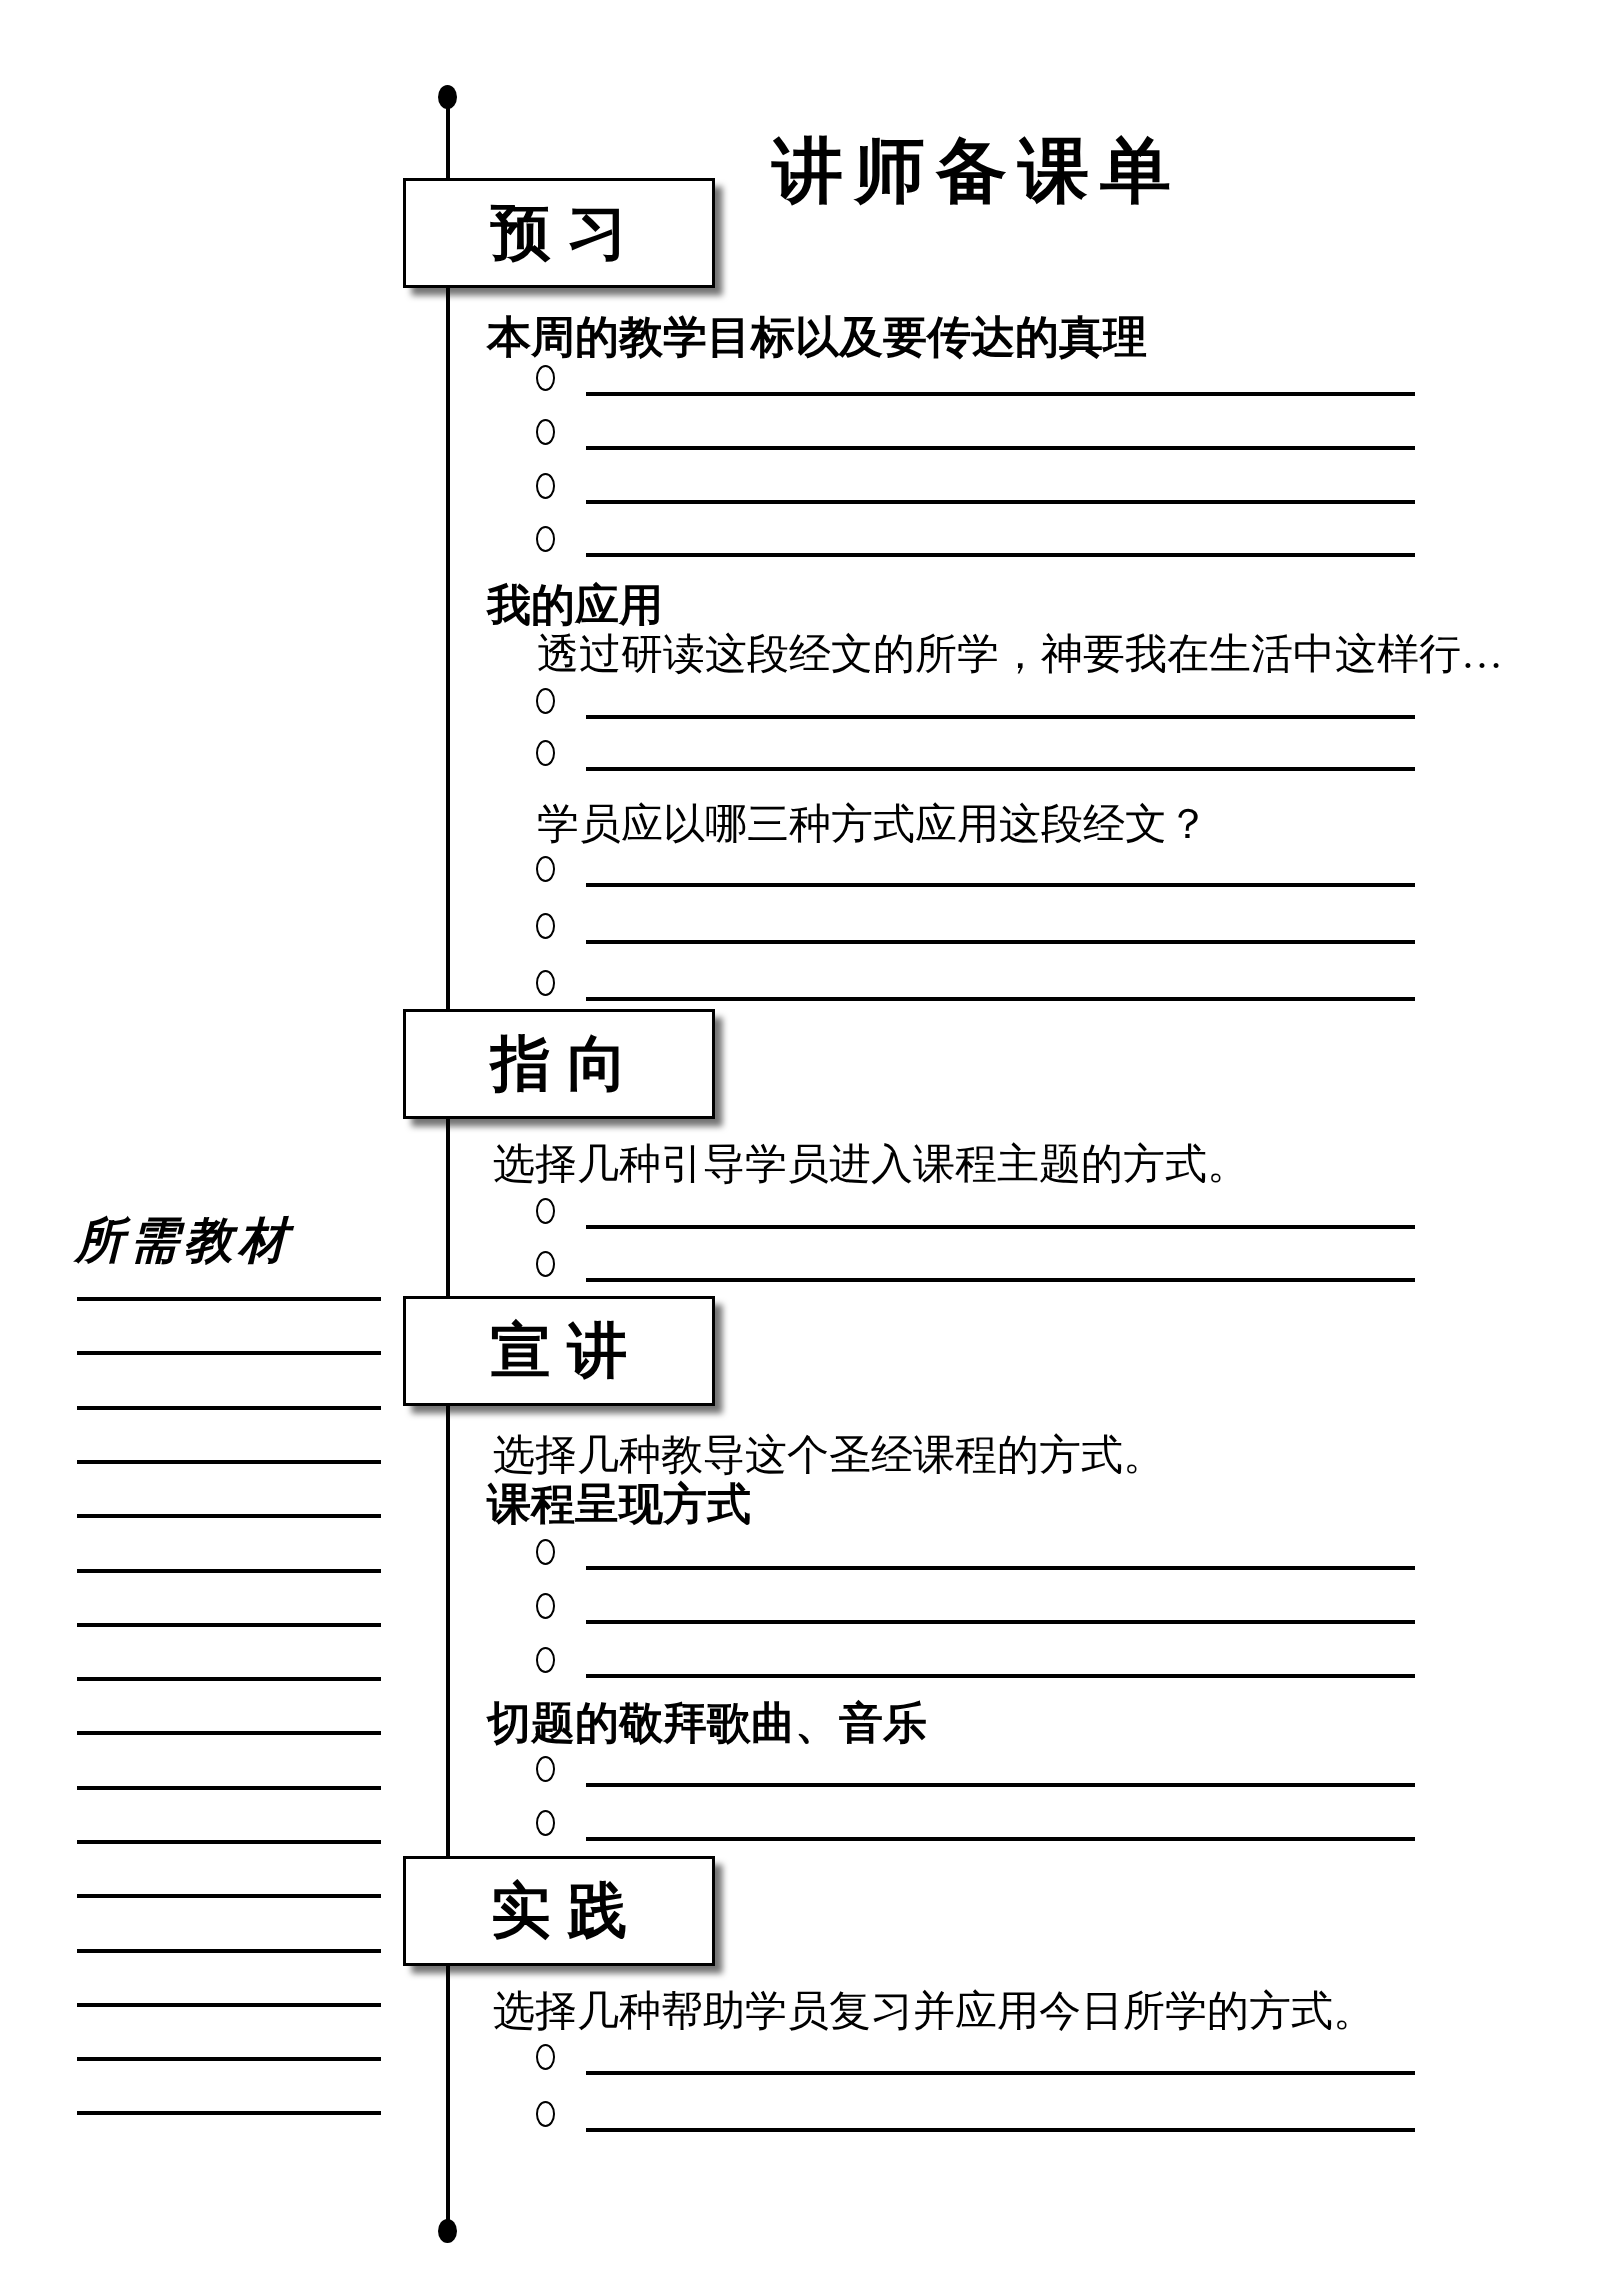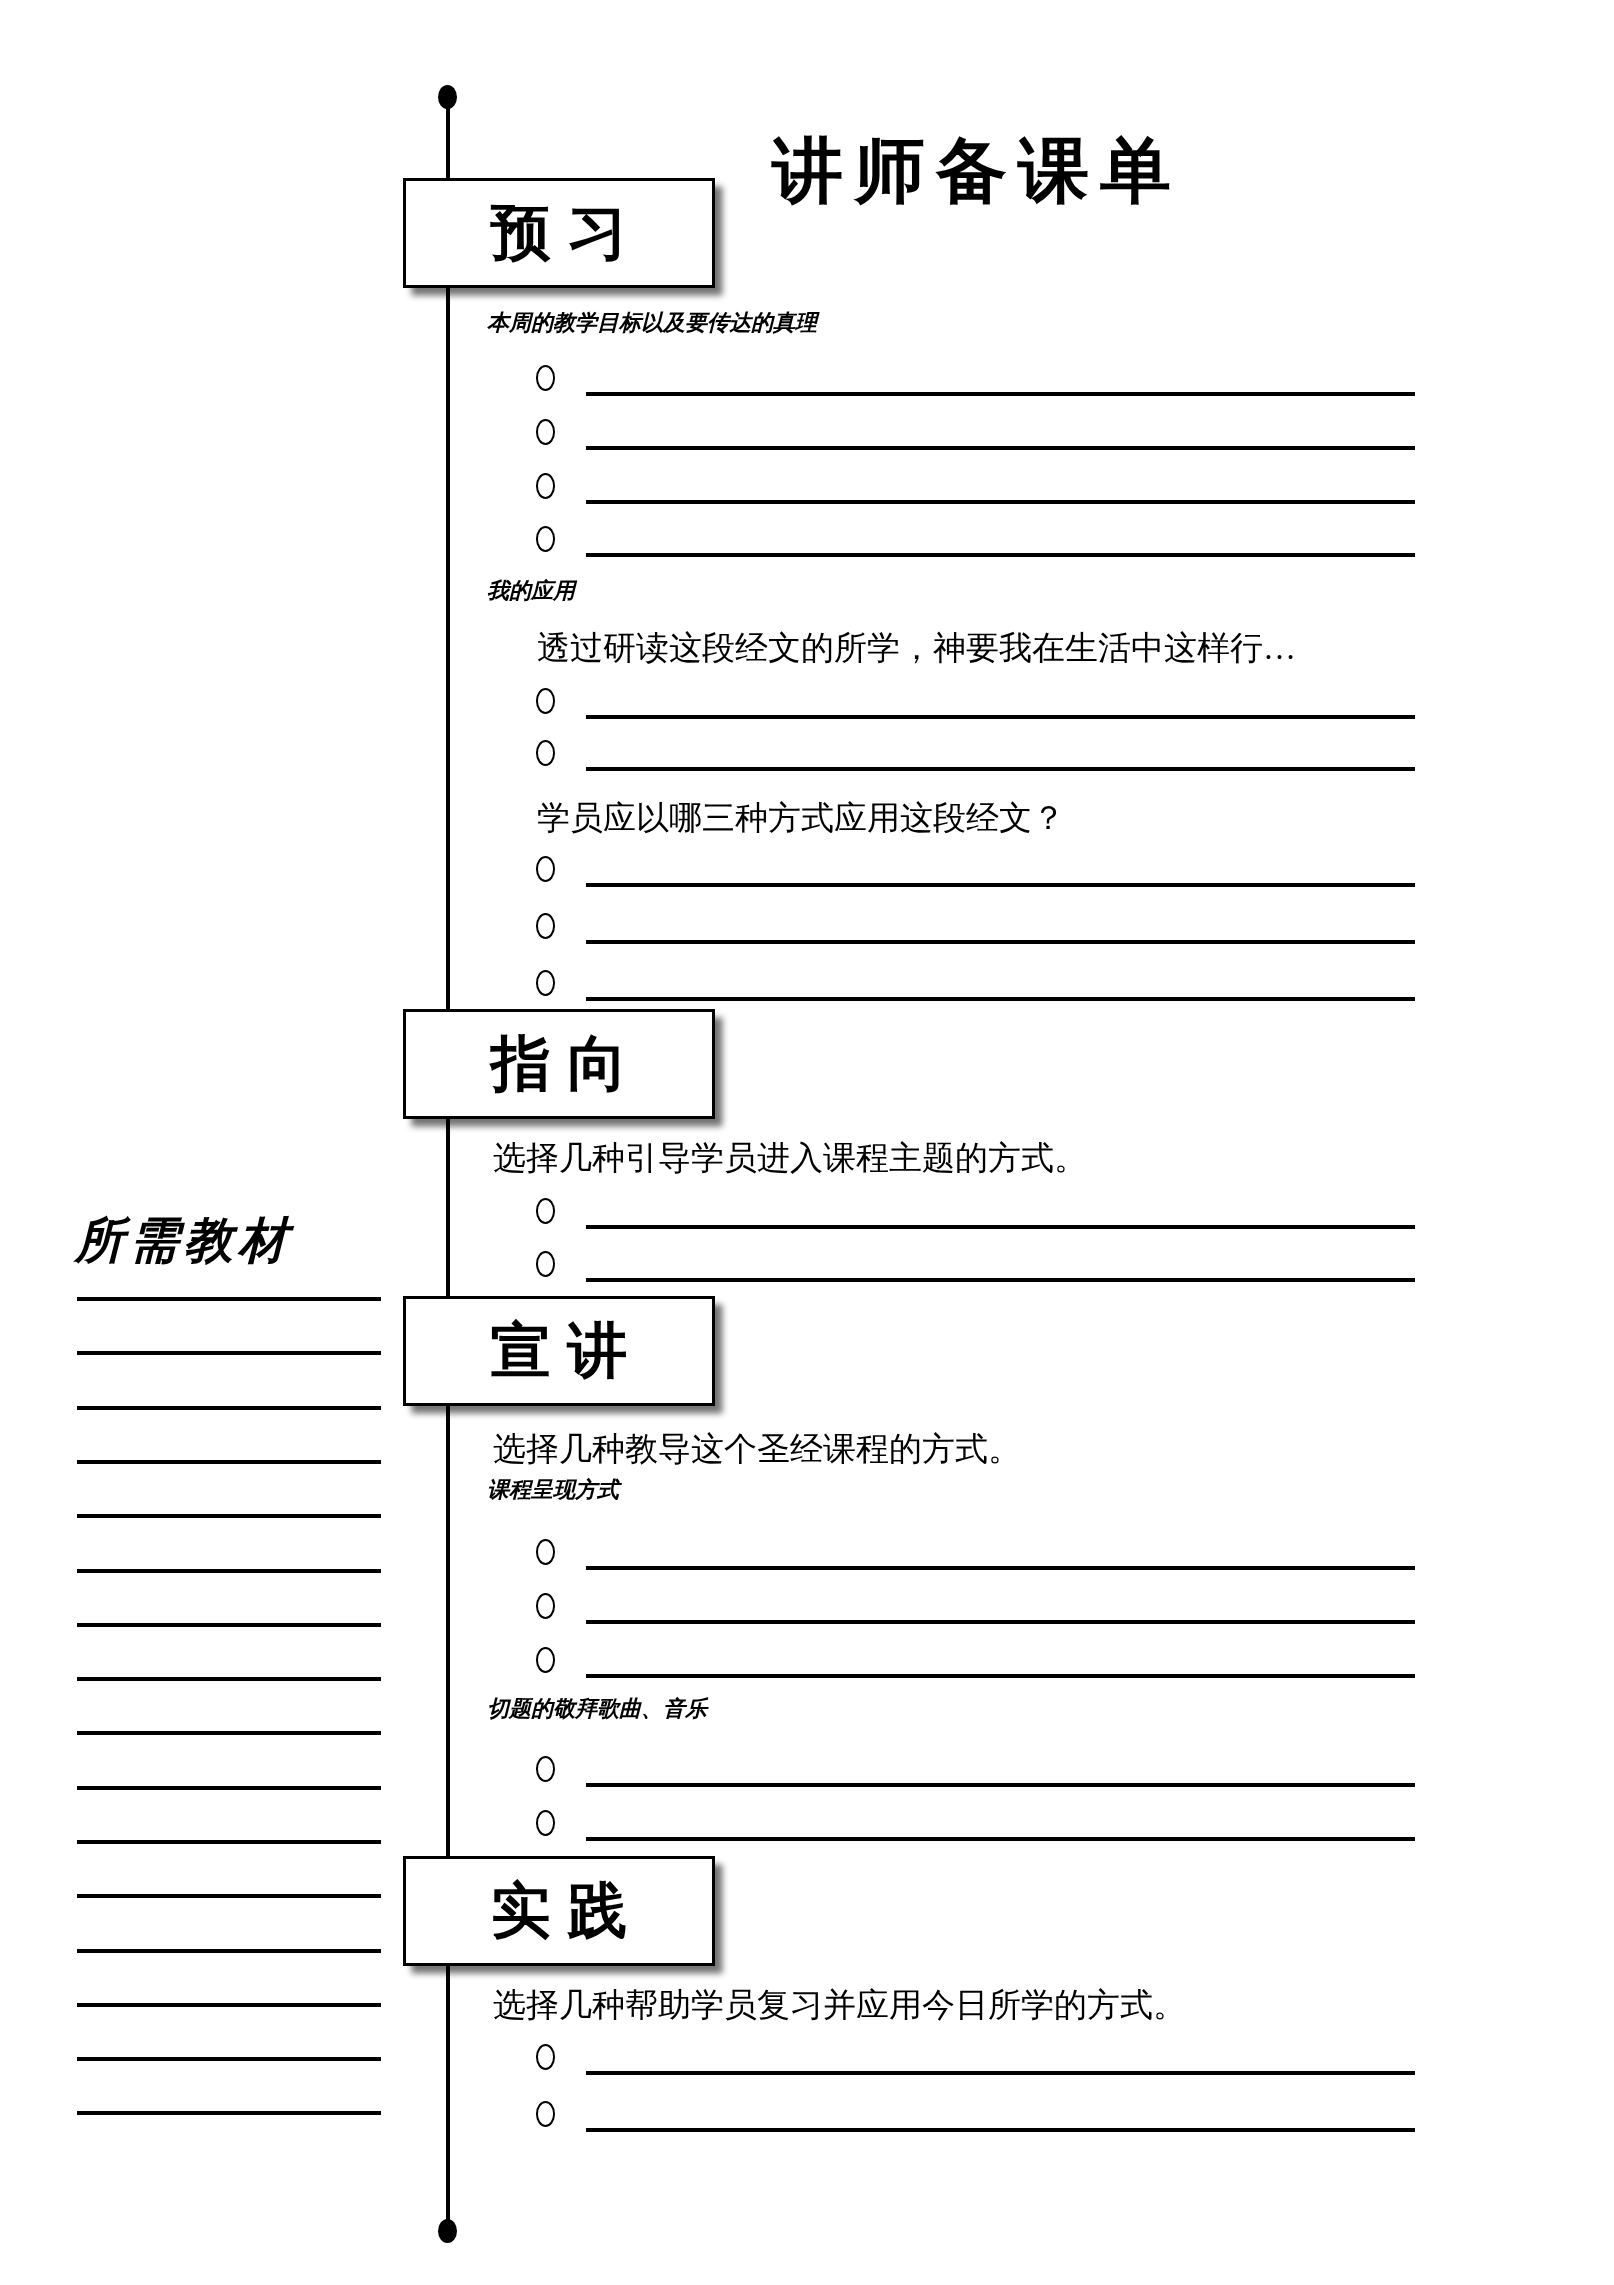--- a/index.html
+++ b/index.html
@@ -25,23 +25,23 @@
     box-shadow:8.1px 8.1px 6.3px rgba(0,0,0,0.55);
     display:flex;align-items:center;justify-content:center;
   }
   .secbox .lbl{font-size:60px;letter-spacing:16.3px;text-indent:16.3px;white-space:nowrap;}
   .box-preview{top:178px;}
   .box-direct{top:1009px;}
   .box-proclaim{top:1296px;}
   .box-practice{top:1856px;}
   
   .h1{position:absolute;font-family:"Liberation Sans",sans-serif;font-weight:bold;
-      font-size:22px;white-space:nowrap;z-index:2;font-style:italic;}
+      font-size:44px;white-space:nowrap;z-index:2;}
   .p{position:absolute;font-family:Liberation Serif, serif;
-     font-size:33px;white-space:nowrap;z-index:2;}
+     font-size:42px;white-space:nowrap;z-index:2;}
   
   .bullet-row{position:absolute;left:536px;width:879px;height:31px;z-index:2;}
   .bullet-circle{position:absolute;left:0;top:0;width:15.4px;height:22px;
      border:2.7px solid #000;border-radius:50%;background:#fff;}
   .bullet-line{position:absolute;left:50px;right:0;bottom:0;height:4.5px;background:#000;}
   
   .mat-heading{position:absolute;left:75px;top:1161px;font-size:49px;
      letter-spacing:5.4px;font-style:italic;white-space:nowrap;z-index:2;margin-top:47px;}
   .mline{position:absolute;left:77px;width:304px;height:3.6px;background:#000;z-index:2;}
 </style>

